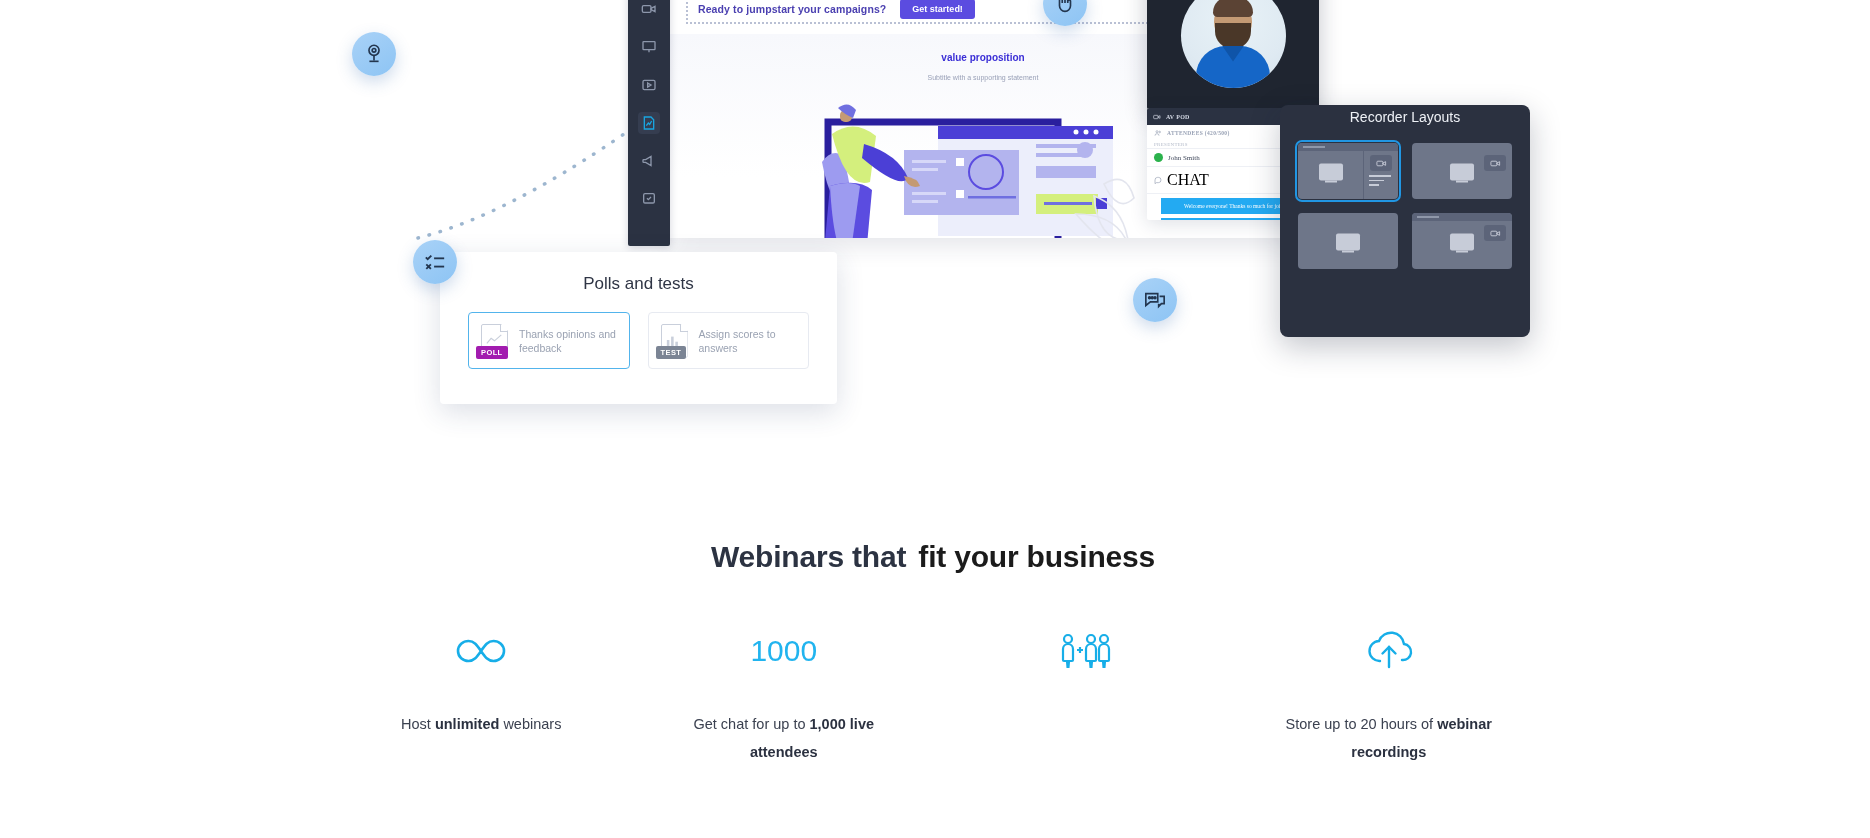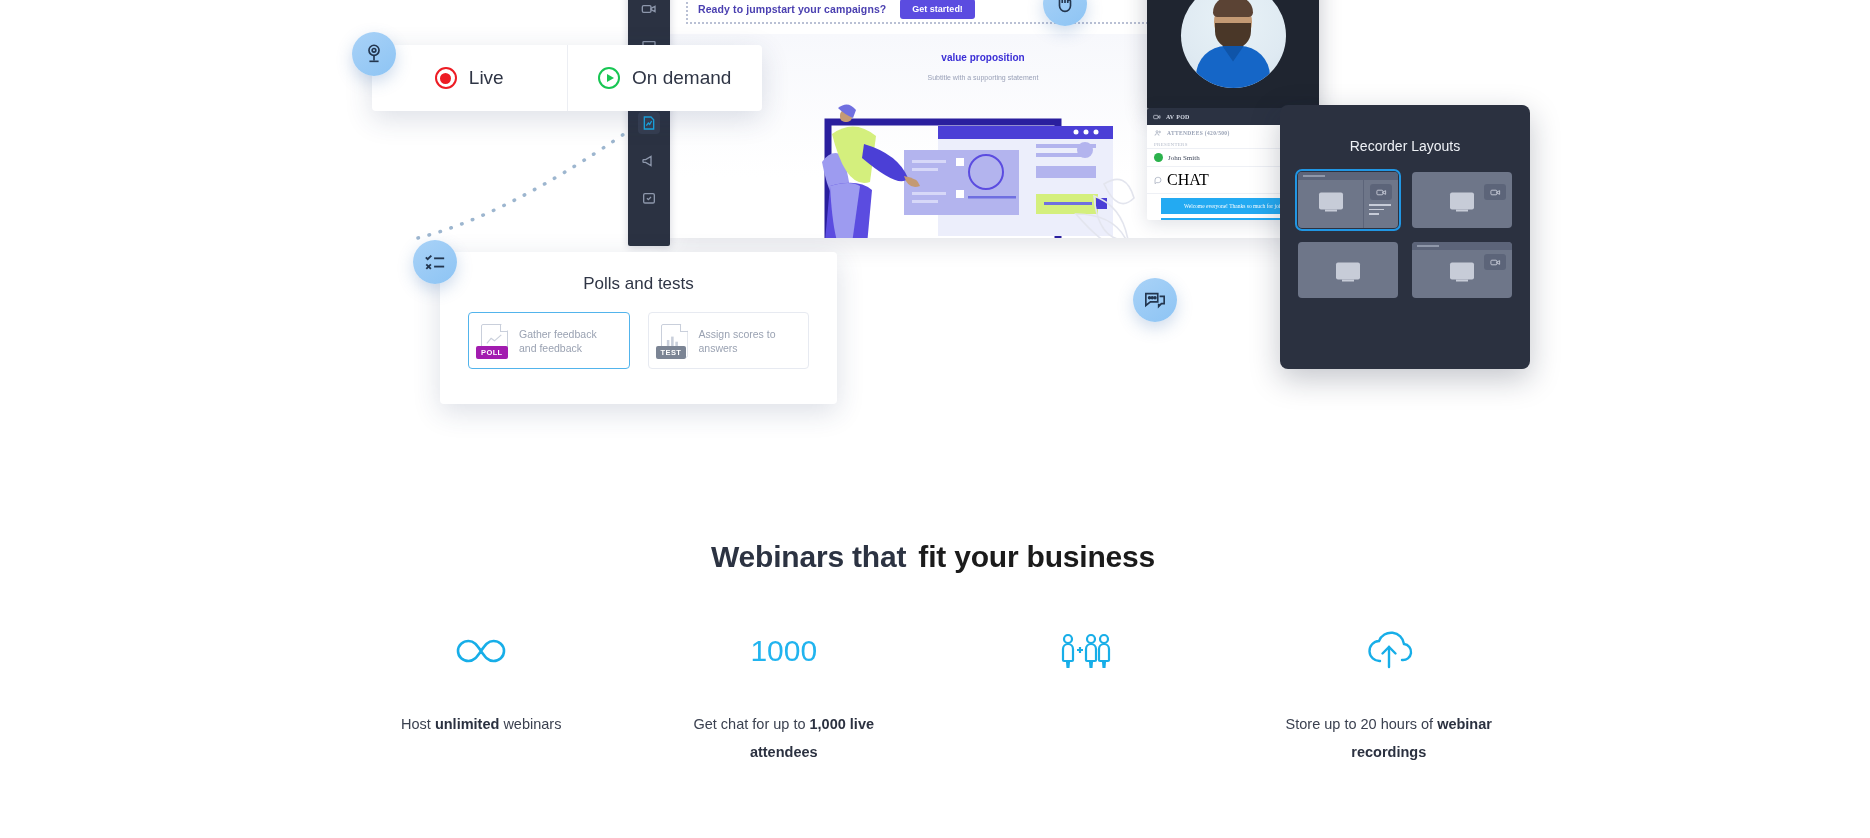--- a/index.html
+++ b/index.html
@@ -93,23 +93,23 @@
   .cp-dot { width:9px; height:9px; border-radius:50%; background:#2bb24c; }
   .cp-person .nm { font-size:7px; color:#41495c; }
   .cp-chatbar { display:flex; align-items:center; gap:5px; padding:4px 7px;
     border-top:1px solid #eef0f5; border-bottom:1px solid #eef0f5; }
   .cp-chatbar .line { margin-left:auto; width:26px; height:2px; background:#dfe3ec; }
   .cp-msg { margin:4px 6px 0 14px; background:#23aaf2; color:#fff; font-size:5.5px;
     line-height:8px; padding:4px 5px; text-align:center; }
 
   
   .recorder {
-    position:absolute; left:1280px; top:105px; width:250px; height:264px;
+    position:absolute; left:1280px; top:105px; width:250px; height:232px;
     background:#2b3140; border-radius:8px; box-shadow:0 10px 30px rgba(20,28,50,.25);
-    padding:33px 18px;
+    padding:4px 18px;
   }
   .recorder h3 { color:#eef1f6; font-size:14px; font-weight:normal; text-align:center; margin-bottom:18px; }
   .rec-grid { display:grid; grid-template-columns:1fr 1fr; gap:14px 14px; }
   .rec-thumb { position:relative; height:56px; background:#6e7689; border-radius:4px; overflow:hidden; }
   .rec-thumb.sel { outline:2px solid #2196e3; outline-offset:1px; }
   .rt-bar { position:absolute; left:0; right:0; top:0; height:8px; background:#5c6479; }
   .rt-bar::after { content:""; position:absolute; left:5px; top:3px; width:22px; height:2px; background:#8f97a9; }
   .rt-split { position:absolute; right:34%; top:8px; bottom:0; width:1px; background:#5c6479; }
   .rt-screen { position:absolute; left:50%; top:52%; transform:translate(-50%,-50%);
     width:24px; height:17px; background:#c7ccd8; border-radius:2px; }
@@ -367,48 +367,34 @@
               </svg>
           </span>
         </div>
       </div>
     </div>
 
     <svg class="dotted-arc" viewBox="0 0 230 140">
       <path d="M18 118 C 48 110, 110 92, 224 14" fill="none" stroke="#9db6cf" stroke-width="3.5" stroke-linecap="round" stroke-dasharray="0.5 11"></path>
     </svg>
 
-    <div class="fcard card-mode">
-      <div class="mode-half">
-        <span class="radio-live">
-            <i></i>
-          </span>
-        <span class="mode-label">Live</span>
-      </div>
-      <div class="mode-half">
-        <span class="radio-play">
-            <i></i>
-          </span>
-        <span class="mode-label">On demand</span>
-      </div>
-    </div>
 
     <div class="fcard card-polls">
       <div class="title">Polls and tests</div>
       <div class="polls-row">
         <div class="poll-item sel">
           <span class="poll-doc">
             <span class="sheet"></span>
               <span class="fold"></span>
             <svg class="glyph" viewBox="0 0 20 14" fill="none" stroke="#c9cfdb" stroke-width="1.4">
               <path d="M1 11 L6 5 L10 8 L18 1"></path>
             </svg>
             <span class="poll-badge poll">POLL</span>
           </span>
-          <span class="poll-text">Gather feedback and feedback</span>
+          <span class="poll-text">Thanks opinions and feedback</span>
         </div>
         <div class="poll-item">
           <span class="poll-doc">
             <span class="sheet"></span>
               <span class="fold"></span>
             <svg class="glyph" viewBox="0 0 20 14" fill="#c9cfdb">
               <rect x="1" y="7" width="3" height="7"></rect>
                 <rect x="6" y="3" width="3" height="11"></rect>
                 <rect x="11" y="9" width="3" height="5"></rect>
             </svg>

